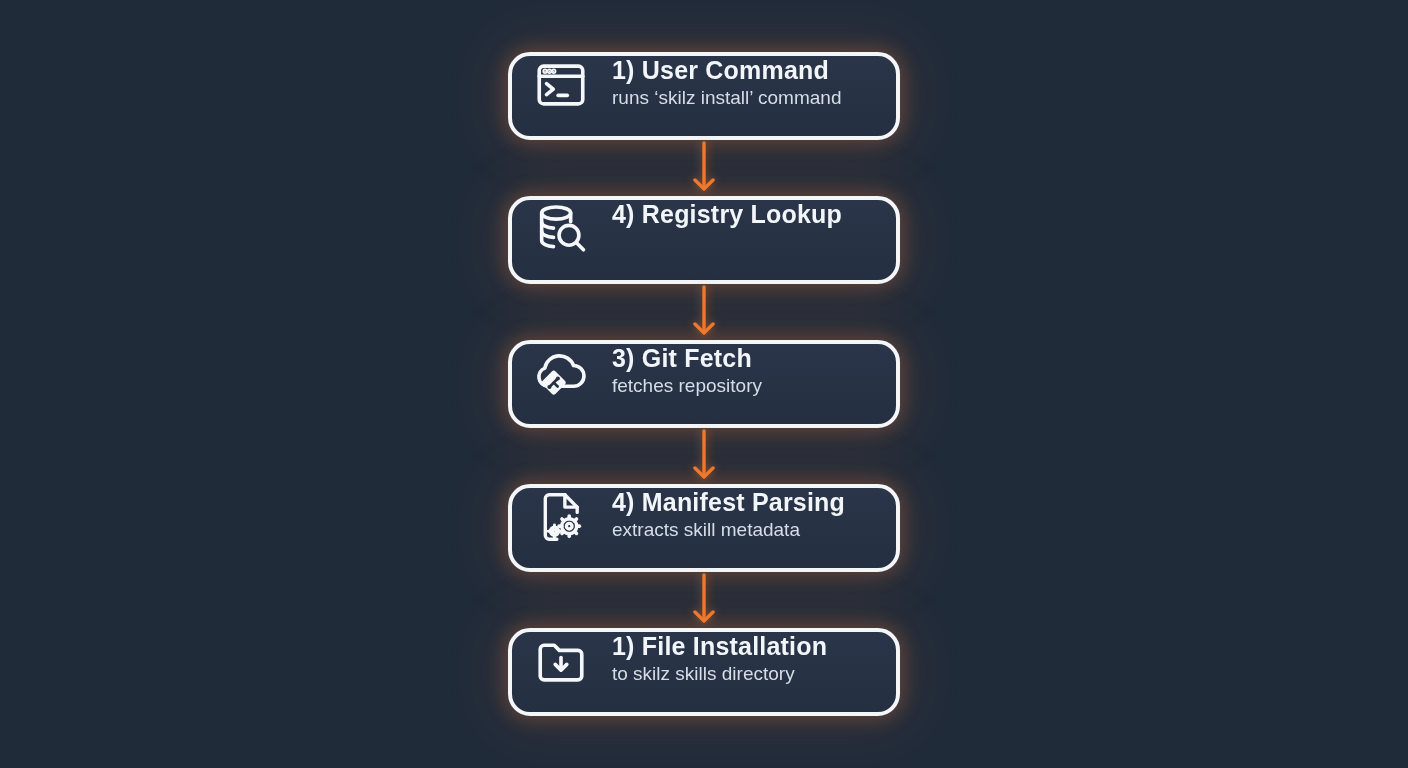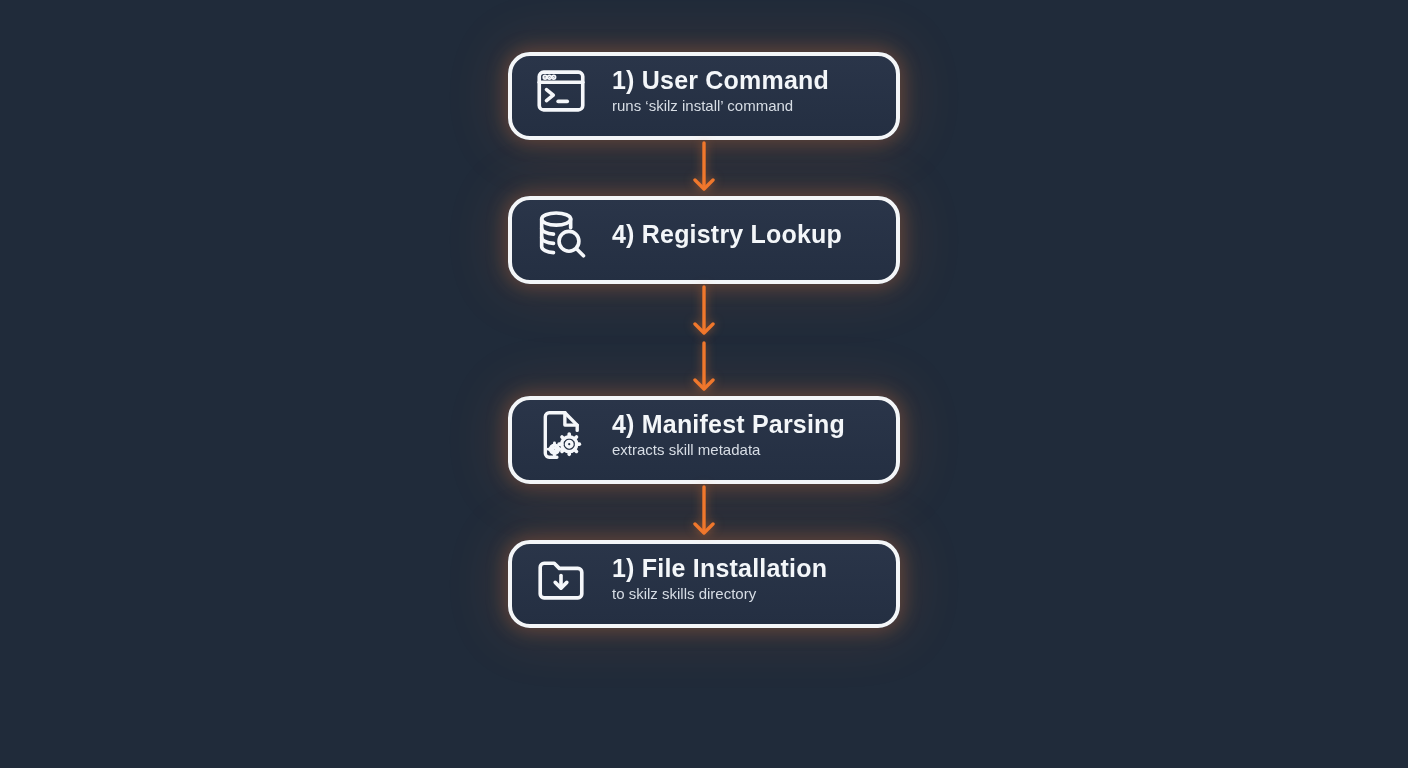--- a/index.html
+++ b/index.html
@@ -23,21 +23,20 @@
     flex-direction: column;
     align-items: center;
   }
   .step {
     width: 392px;
     height: 88px;
     background: linear-gradient(180deg, #2a3549 0%, #242f42 100%);
     border: 4px solid #f4f6f8;
     border-radius: 22px;
     display: flex;
-    align-items: center;
     gap: 22px;
     padding: 0 16px 11px 20px;
     box-shadow:
       0 0 18px 4px rgba(243, 126, 58, 0.25),
       0 0 55px 12px rgba(243, 126, 58, 0.10);
   }
   .step .icon {
     flex: 0 0 auto;
     width: 58px;
     height: 58px;
@@ -49,21 +48,21 @@
   .step .icon svg { width: 58px; height: 58px; }
   .step .text { display: flex; flex-direction: column; gap: 2px; }
   .step .title {
     font-size: 25px;
     font-weight: 700;
     color: #f3f6f9;
     letter-spacing: 0.2px;
     line-height: 1.15;
   }
   .step .subtitle {
-    font-size: 15px;
+    font-size: 19px;
     font-weight: 400;
     color: #d7dde5;
     line-height: 1.2;
   }
   .arrow {
     height: 56px;
     display: flex;
     align-items: center;
     justify-content: center;
     color: #f0772c;
@@ -119,20 +118,38 @@
       </div>
     </div>
 
     <div class="arrow">
       <svg viewBox="0 0 28 54" fill="none" stroke="currentColor" stroke-width="3.4" stroke-linecap="round" stroke-linejoin="round">
         <line x1="14" y1="2" x2="14" y2="46"></line>
         <polyline points="5,39 14,48 23,39"></polyline>
       </svg>
     </div>
 
+    <div class="step">
+      <span class="icon">
+        <svg viewBox="0 0 24 24" fill="none">
+          <path d="M17.2 17.5a4.3 4.3 0 0 0 0-8.6 6.2 6.2 0 0 0-11.9 1.1A3.9 3.9 0 0 0 6.4 17.5h10.8z" stroke="currentColor" stroke-width="1.5" stroke-linecap="round" stroke-linejoin="round"></path>
+          <rect x="5.2" y="12.2" width="7.6" height="7.6" rx="1.1" transform="rotate(45 9 16)" fill="currentColor" stroke="none"></rect>
+          <g stroke="#273245" stroke-width="1.1" stroke-linecap="round" fill="none">
+            <line x1="7.3" y1="17.7" x2="10.6" y2="14.4"></line>
+            <circle cx="7.2" cy="17.8" r="0.85" fill="#273245" stroke="none"></circle>
+            <circle cx="10.7" cy="14.3" r="0.85" fill="#273245" stroke="none"></circle>
+            <path d="M9 16l1.6 1.6"></path>
+          </g>
+        </svg>
+      </span>
+      <div class="text">
+        <div class="title">3) Git Fetch</div>
+        <div class="subtitle">fetches repository</div>
+      </div>
+    </div>
 
     <div class="arrow">
       <svg viewBox="0 0 28 54" fill="none" stroke="currentColor" stroke-width="3.4" stroke-linecap="round" stroke-linejoin="round">
         <line x1="14" y1="2" x2="14" y2="46"></line>
         <polyline points="5,39 14,48 23,39"></polyline>
       </svg>
     </div>
 
     <div class="step">
       <span class="icon">

